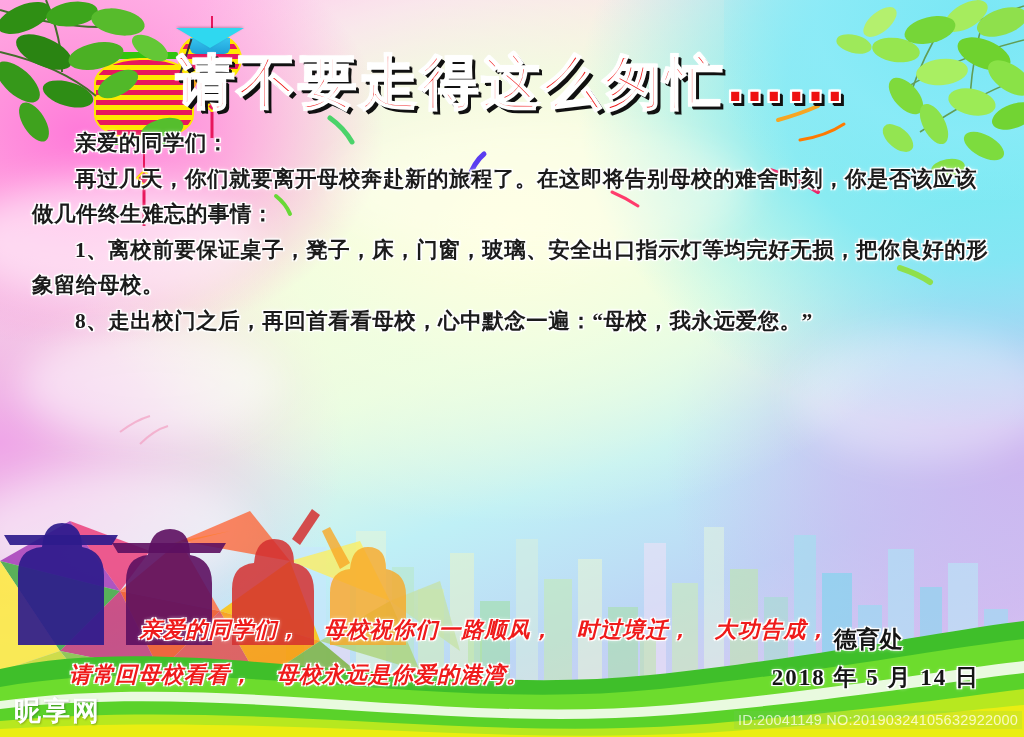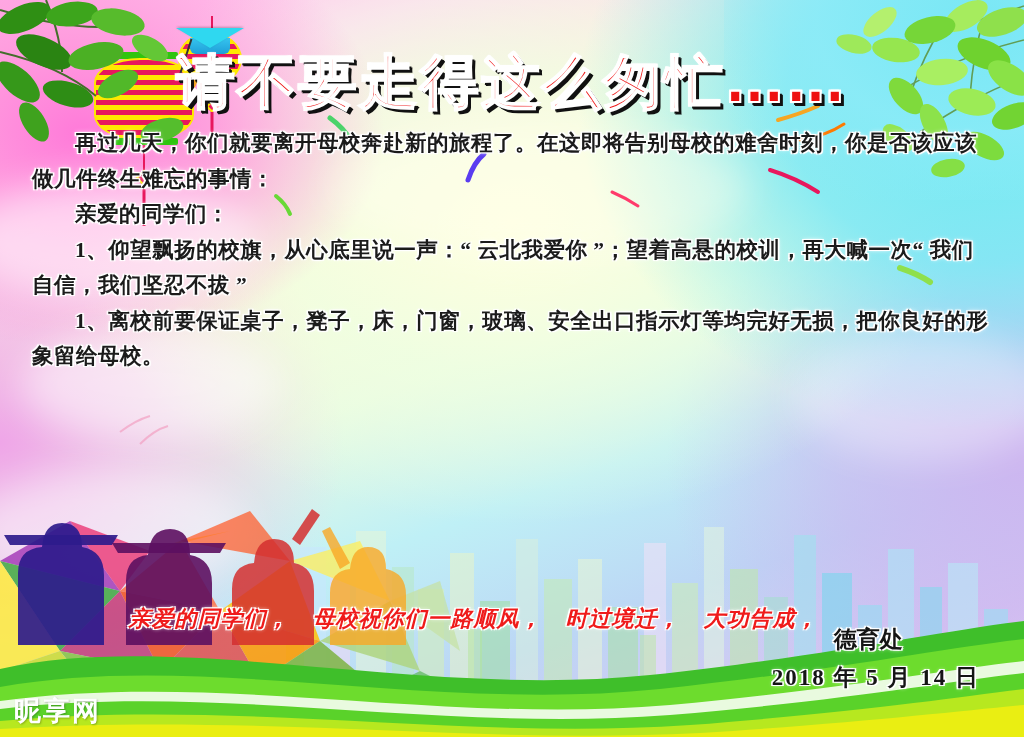--- a/index.html
+++ b/index.html
@@ -74,21 +74,21 @@
   #body-text p{margin:0;}
   #body-text p.ind{text-indent:2em;}
 
   
   #closing{
     position:absolute;left:58px;top:602px;width:900px;z-index:7;
     font-size:22px;line-height:34px;color:#ef1b1b;font-weight:bold;font-style:italic;
     letter-spacing:1px;
     text-shadow:-1.4px -1.4px 0 #fff,1.4px -1.4px 0 #fff,-1.4px 1.4px 0 #fff,1.4px 1.4px 0 #fff,0 0 4px #fff;
   }
-  #closing p{margin:0;}
+  #closing p{margin:11px;}
   #closing .l1{text-indent:3.2em;}
 
   
   #signature{position:absolute;right:44px;bottom:40px;z-index:7;text-align:left;
     font-size:23px;line-height:38px;color:#151515;font-weight:bold;
     text-shadow:-1.4px -1.4px 0 #fff,1.4px -1.4px 0 #fff,-1.4px 1.4px 0 #fff,1.4px 1.4px 0 #fff,0 0 4px #fff;}
   #signature .dept{padding-left:62px;}
   #signature .date{letter-spacing:2px;}
 
   
@@ -210,24 +210,24 @@
     <path d="M900 268 q18 6 30 14" stroke="#8fe04c" stroke-width="6" fill="none" stroke-linecap="round"></path>
     <path d="M120 432 q16 -12 30 -16" stroke="#f2a0c2" stroke-width="2" fill="none" opacity=".7"></path>
     <path d="M140 444 q14 -14 28 -18" stroke="#f2a0c2" stroke-width="2" fill="none" opacity=".7"></path>
   </svg>
 
   <div id="title-wrap">
     <span id="title">请不要走得这么匆忙……</span>
   </div>
 
   <div id="body-text">
+    <p class="ind">亲爱的同学们：</p>
     <p class="ind">再过几天，你们就要离开母校奔赴新的旅程了。在这即将告别母校的难舍时刻，你是否该应该做几件终生难忘的事情：</p>
-    <p class="ind">亲爱的同学们：</p>
-    <p class="ind">1、仰望飘扬的校旗，从心底里说一声：“ 云北我爱你 ”；望着高悬的校训，再大喊一次“ 我们自信，我们坚忍不拔 ”</p>
     <p class="ind">1、离校前要保证桌子，凳子，床，门窗，玻璃、安全出口指示灯等均完好无损，把你良好的形象留给母校。</p>
+    <p class="ind">8、走出校门之后，再回首看看母校，心中默念一遍：“母校，我永远爱您。”</p>
   </div>
 
   <div id="skyline">
     <svg width="1024" height="180" viewBox="0 0 1024 180">
       <g opacity="0.55">
         <rect x="300" y="38" width="26" height="142" fill="#c9e7ff"></rect>
         <rect x="330" y="66" width="20" height="114" fill="#f0d8f5"></rect>
         <rect x="356" y="22" width="30" height="158" fill="#e7f7d8"></rect>
         <rect x="392" y="58" width="22" height="122" fill="#b8e9c6"></rect>
         <rect x="418" y="80" width="26" height="100" fill="#d6f0b8"></rect>
@@ -311,25 +311,27 @@
       <path d="M0 70 C200 34 430 96 660 72 C830 54 950 30 1024 22 L1024 120 L0 120 Z" fill="#6ddc2d"></path>
       <path d="M0 84 C220 54 440 108 670 88 C840 72 950 52 1024 44 L1024 120 L0 120 Z" fill="#ffffff" opacity=".85"></path>
       <path d="M0 92 C220 66 440 116 670 98 C840 84 950 64 1024 56 L1024 120 L0 120 Z" fill="#5ad22a"></path>
       <path d="M0 104 C240 82 460 124 690 108 C850 96 960 80 1024 72 L1024 120 L0 120 Z" fill="#b7e81f"></path>
       <path d="M0 112 C260 96 470 128 700 116 C860 106 960 94 1024 88 L1024 120 L0 120 Z" fill="#eaee12"></path>
     </svg>
   </div>
 
   <div id="closing">
     <p class="l1">亲爱的同学们，　母校祝你们一路顺风，　时过境迁，　大功告成，</p>
+    <p>请常回母校看看，　母校永远是你爱的港湾。</p>
   </div>
 
   <div id="signature">
     <div class="dept">德育处</div>
     <div class="date">2018 年 5 月 14 日</div>
   </div>
 
   <div id="watermark">
     <span id="wm-cn">昵享网</span>
   </div>
 
+  <div id="idtag">ID:20041149 NO:20190324105632922000</div>
 
 </div>
 
 </body></html>

